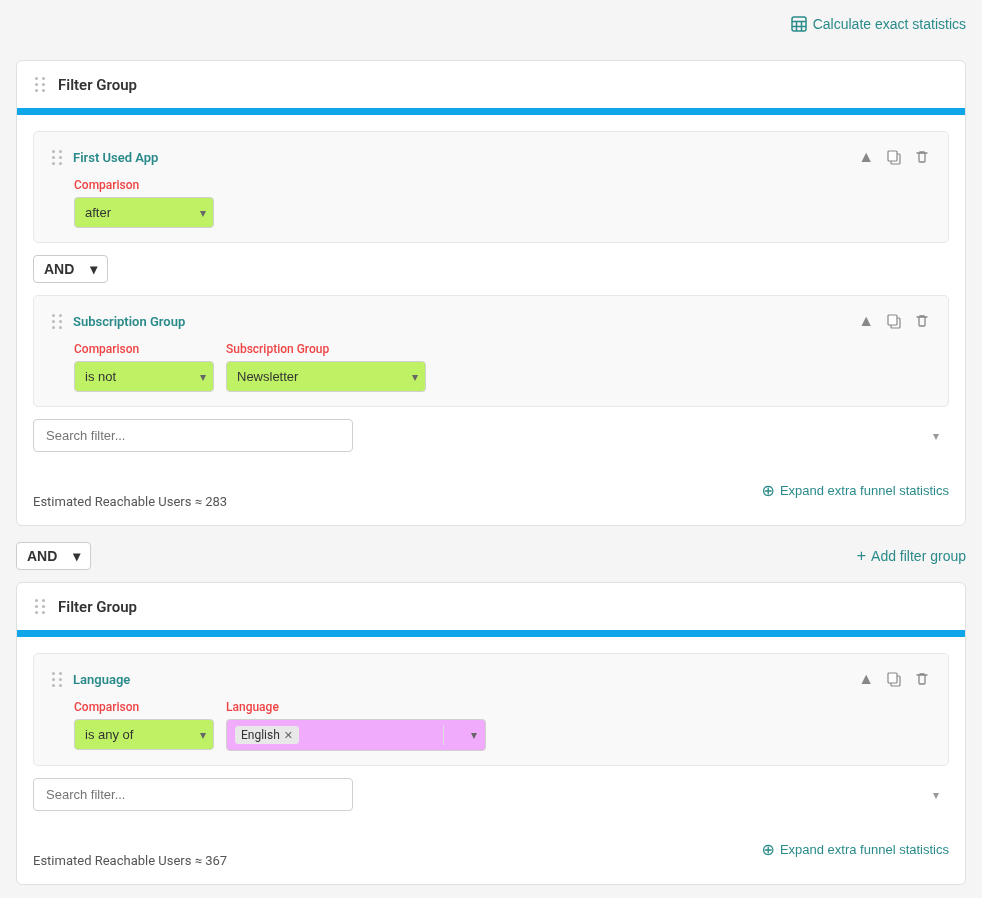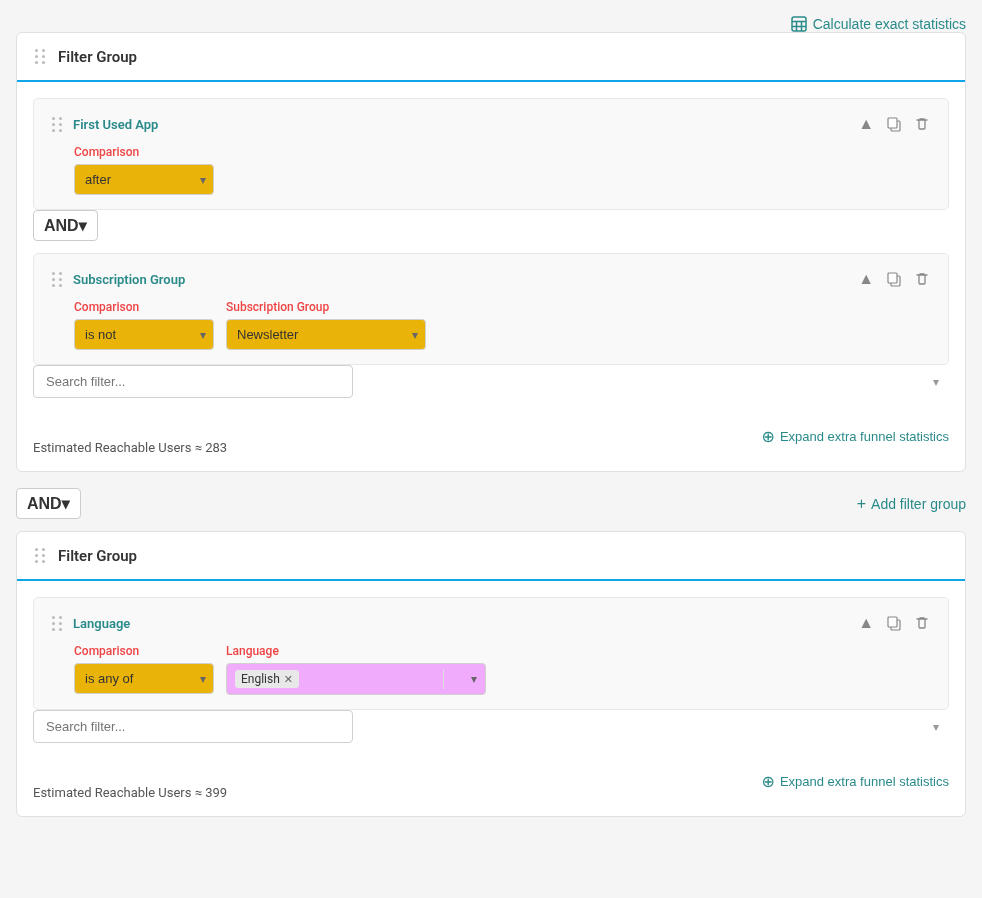--- a/index.html
+++ b/index.html
@@ -10,21 +10,21 @@
       font-size: 14px;
     }
     .page-wrapper {
       max-width: 982px;
       margin: 0 auto;
       padding: 16px;
     }
     .top-bar {
       display: flex;
       justify-content: flex-end;
-      margin-bottom: 0;
+      margin-bottom: 28px;
     }
     .calc-stats-btn {
       display: flex;
       align-items: center;
       gap: 6px;
       color: #2a8a8a;
       background: none;
       border: none;
       cursor: pointer;
       font-size: 14px;
@@ -37,38 +37,38 @@
       border: 1px solid #e0e0e0;
       border-radius: 6px;
       margin-bottom: 16px;
       overflow: hidden;
     }
     .filter-group-header {
       display: flex;
       align-items: center;
       gap: 10px;
       padding: 14px 16px;
-      border-bottom: 2px solid #0ea5e9;
+      border-bottom: 7px solid #0ea5e9;
     }
     .filter-group-title {
       font-weight: 600;
       font-size: 15px;
       color: #333;
     }
     .filter-group-body {
       padding: 16px;
     }
 
     
     .filter-row {
       background: #f9f9f9;
       border: 1px solid #e8e8e8;
       border-radius: 5px;
       padding: 14px 16px;
-      margin-bottom: 0;
+      margin-bottom: 12px;
       position: relative;
     }
     .filter-row-header {
       display: flex;
       align-items: center;
       justify-content: space-between;
       margin-bottom: 10px;
     }
     .filter-row-drag {
       display: flex;
@@ -117,21 +117,21 @@
       position: relative;
       display: inline-flex;
       align-items: center;
     }
     select, .fake-select, .fake-input {
       border: 1px solid #d0d0d0;
       border-radius: 4px;
       padding: 7px 32px 7px 10px;
       font-size: 13px;
       color: #333;
-      background: #eab308;
+      background: #bef264;
       appearance: none;
       cursor: pointer;
       min-width: 140px;
     }
     .chevron-icon {
       position: absolute;
       right: 8px;
       color: #666;
       pointer-events: none;
       font-size: 12px;
@@ -162,27 +162,27 @@
       display: flex;
       align-items: center;
       margin-bottom: 12px;
       gap: 8px;
     }
     .and-btn {
       border: 1px solid #ccc;
       border-radius: 4px;
       background: #fff;
       padding: 5px 10px;
-      font-size: 16px;
+      font-size: 14px;
       font-weight: 600;
       color: #333;
       cursor: pointer;
       display: flex;
       align-items: center;
-      gap: 0;
+      gap: 16px;
     }
 
     
     .search-filter-wrapper {
       position: relative;
       margin-bottom: 12px;
     }
     .search-filter-input {
       width: 320px;
       border: 1px solid #d0d0d0;
@@ -552,21 +552,21 @@
           </div>
         </div>
       </div>
 
       <div class="search-filter-wrapper">
         <input class="search-filter-input" type="text" placeholder="Search filter..." style="">
         <span class="search-chevron">▾</span>
       </div>
 
       <div class="filter-group-footer">
-        <span class="estimated-users">Estimated Reachable Users ≈ 399</span>
+        <span class="estimated-users">Estimated Reachable Users ≈ 367</span>
         <button class="expand-stats-btn">
           <span style="font-size:16px;color:#2a8a8a;">⊕</span>
           <span>Expand extra funnel statistics</span>
         </button>
       </div>
     </div>
   </div>
 </div>
 
 </body></html>

